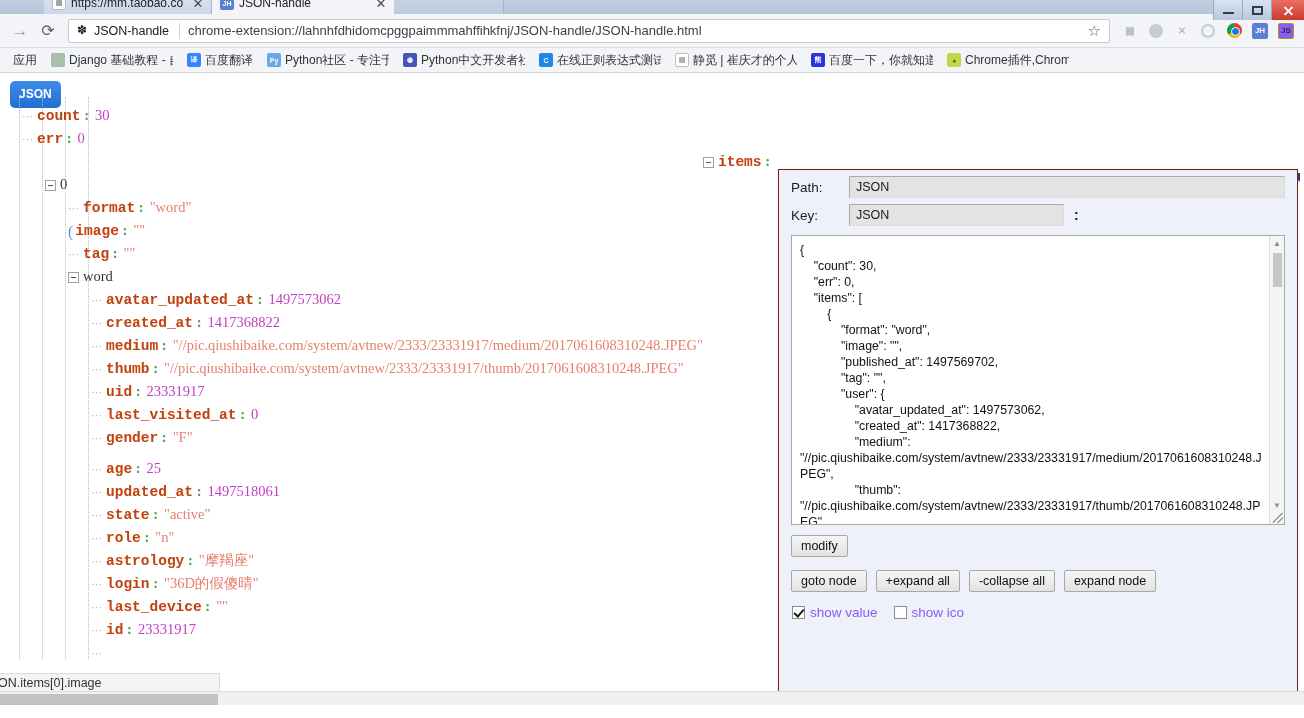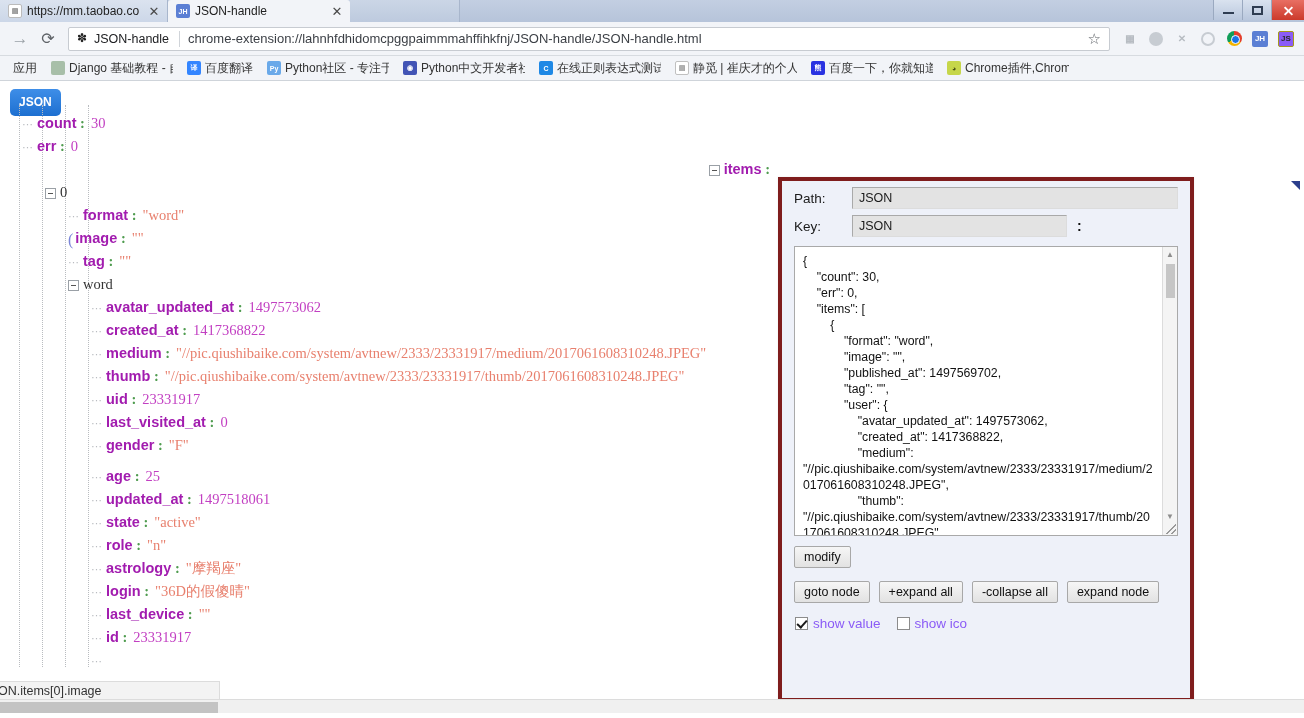--- a/index.html
+++ b/index.html
@@ -14,24 +14,25 @@
   
   .win {
     position: relative;
     width: 1304px; height: 718px;
     background: #fff;
   }
 
   
   .tabstrip {
     position: relative;
-    height: 22px;
+    height: 14px;
     background: linear-gradient(180deg,#c3cfe2 0%,#b6c4da 100%);
     display: flex;
     align-items: flex-end;
+    padding-left: 44px;
   }
   .tab {
     position: relative;
     height: 22px;
     display: flex;
     align-items: center;
     padding: 0 6px 0 8px;
     font-size: 12px;
     color: #222;
     white-space: nowrap;
@@ -241,23 +242,23 @@
     margin-left: 2px;
   }
   .row {
     position: relative;
     height: 23px;
     line-height: 23px;
     white-space: nowrap;
     font-size: 14.5px;
   }
   .k {
-    color: #a21caf;
+    color: #c2410c;
     font-weight: bold;
-    font-family: Liberation Sans, sans-serif;
+    font-family: Liberation Mono, monospace;
   }
   .colon { color:#4f9c4f; font-weight:bold; }
   .vnum { color:#c23fc2; padding-left: 6px; }
   .vstr { color:#e8806e; padding-left: 6px; }
   .plain { color:#333; }
   .node-toggle {
     display:inline-block;
     width: 11px; height: 11px;
     border: 1px solid #9aa0a6;
     background: #fff;
@@ -289,23 +290,23 @@
     color:#7b86d8;
     font-size: 16px;
     margin-right: 2px;
     vertical-align: middle;
   }
 
   
   .panel {
     position: absolute;
     left: 778px; top: 96px;
-    width: 416px; height: 525px;
+    width: 520px; height: 525px;
     background: #eef1f9;
-    border: 4px solid #7f1d1d;
+    border: 1px solid #7f1d1d;
     box-shadow: 0 0 2px rgba(0,0,0,.08);
   }
   .panel-row {
     display: flex;
     align-items: center;
     padding: 6px 12px 0 12px;
   }
   .panel-label {
     width: 58px;
     font-size: 13.5px;

